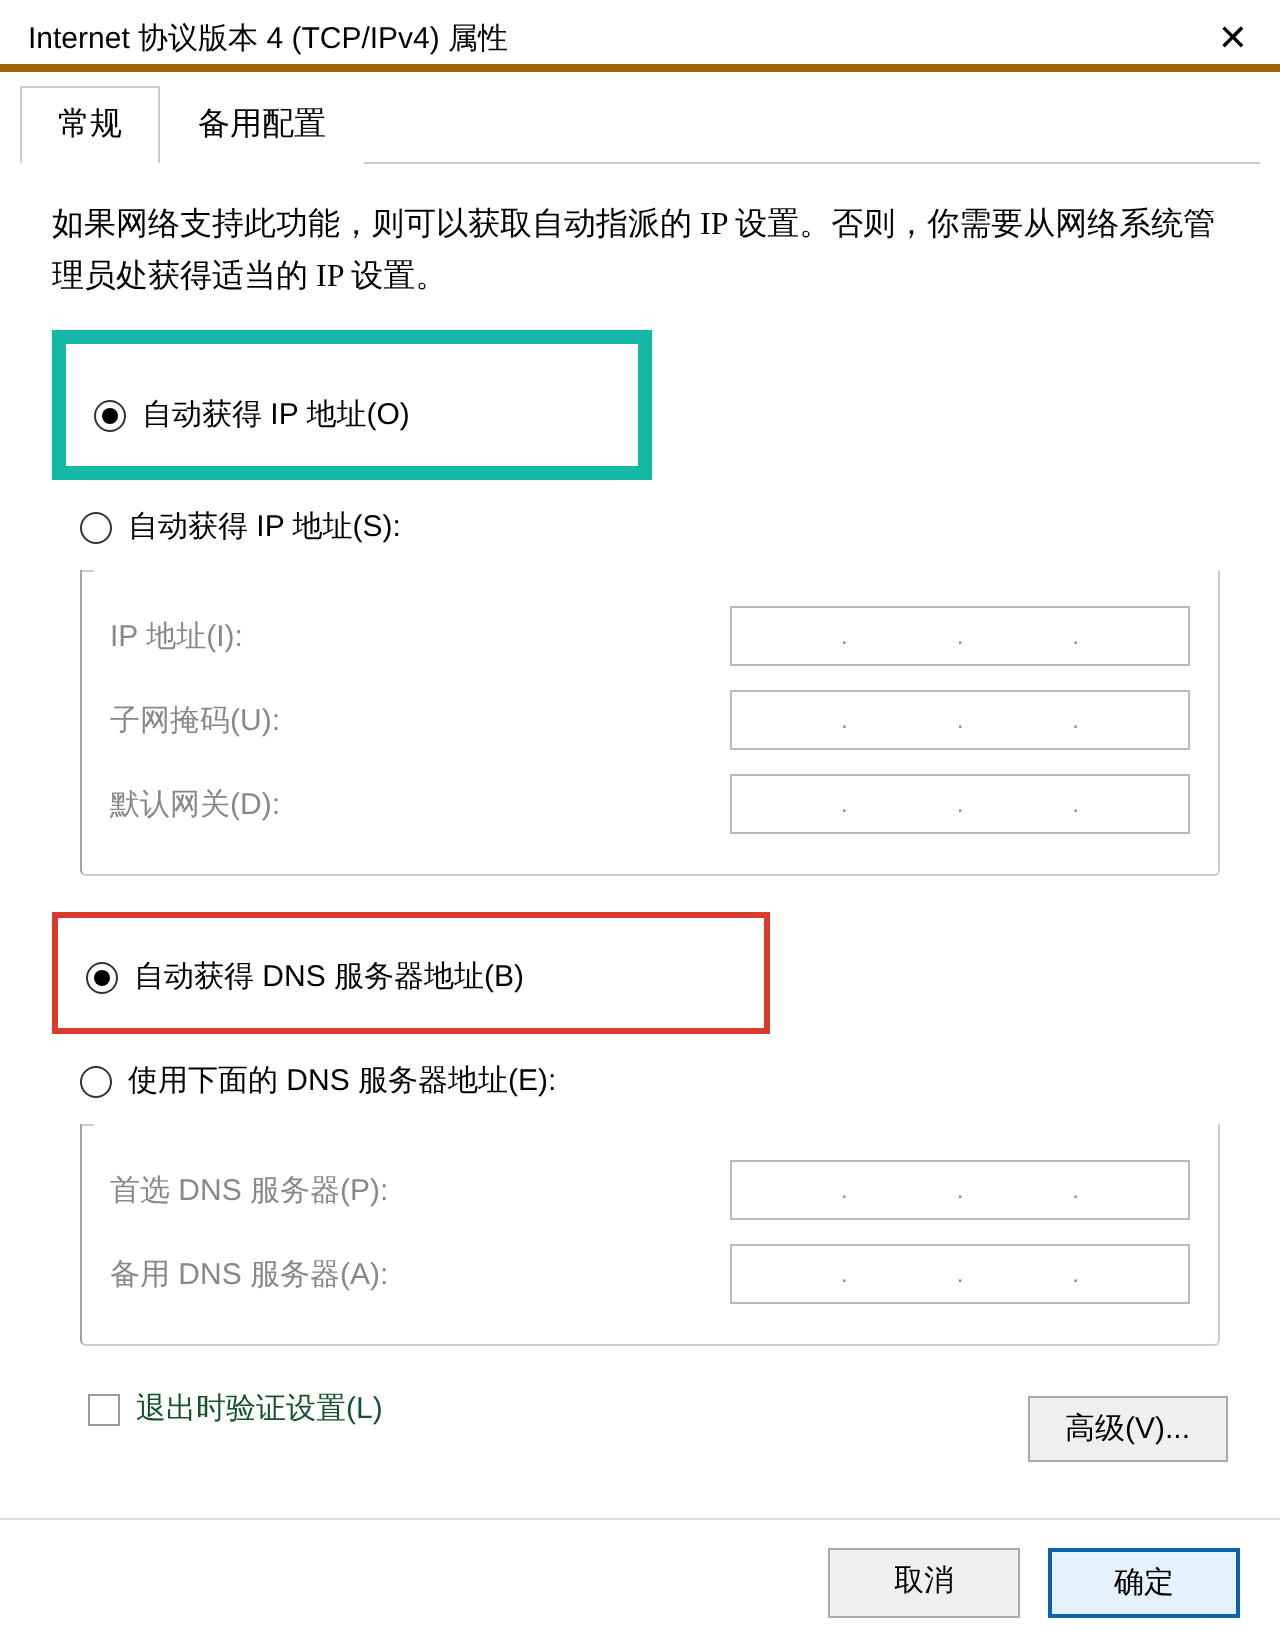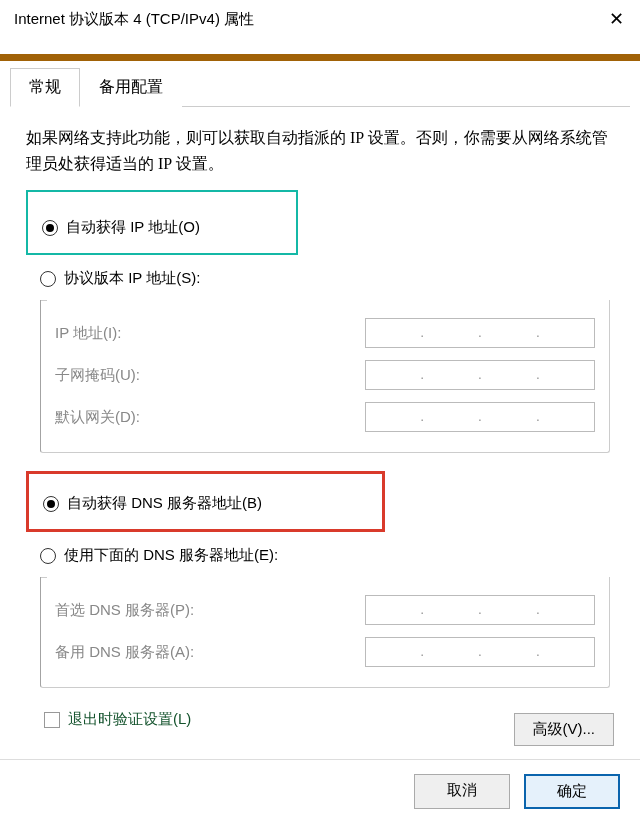--- a/index.html
+++ b/index.html
@@ -9,22 +9,22 @@
       color: #000;
       background: #fff;
       width: 640px;
       height: 823px;
       overflow: hidden;
     }
     .titlebar {
       display: flex;
       justify-content: space-between;
       align-items: center;
-      padding: 8px 12px 24px 14px;
-      border-bottom: 7px solid #a16207;
+      padding: 8px 12px 2px 14px;
+      border-bottom: 4px solid #a16207;
     }
     .close { font-size: 18px; cursor: pointer; padding: 0 4px; }
     .tabs {
       display: flex;
       margin: 6px 10px 0 10px;
       border-bottom: 1px solid #ccc;
     }
     .tab {
       padding: 8px 18px;
       font-size: 16px;
@@ -64,24 +64,24 @@
       align-items: center; justify-content: center;
       flex-shrink: 0;
     }
     .radio.checked::after {
       content: "";
       width: 8px; height: 8px;
       background: #000;
       border-radius: 50%;
     }
     .highlight1 {
-      border: 2px solid #14b8a6;
+      border: 7px solid #14b8a6;
       padding: 20px 0 4px 0;
       margin-bottom: 8px;
-      width: 272px;
+      width: 300px;
     }
     .highlight2 {
       border: 3px solid #d93a2b;
       padding: 14px 0 4px 0;
       margin-top: 18px;
       margin-bottom: 8px;
       width: 359px;
     }
     .fieldgroup {
       border-left: 1px solid #a3a3a3;
@@ -178,21 +178,21 @@
 
   <div class="highlight1">
     <div class="radio-row">
       <span class="radio checked"></span>
       <span>自动获得 IP 地址(O)</span>
     </div>
   </div>
 
   <div class="radio-row">
     <span class="radio"></span>
-    <span>协议版本 IP 地址(S):</span>
+    <span>自动获得 IP 地址(S):</span>
   </div>
 
   <div class="fieldgroup">
     <div class="field">
       <label>IP 地址(I):</label>
       <div class="ip-input">
           <span>.</span>
           <span>.</span>
           <span>.</span>
         </div>

